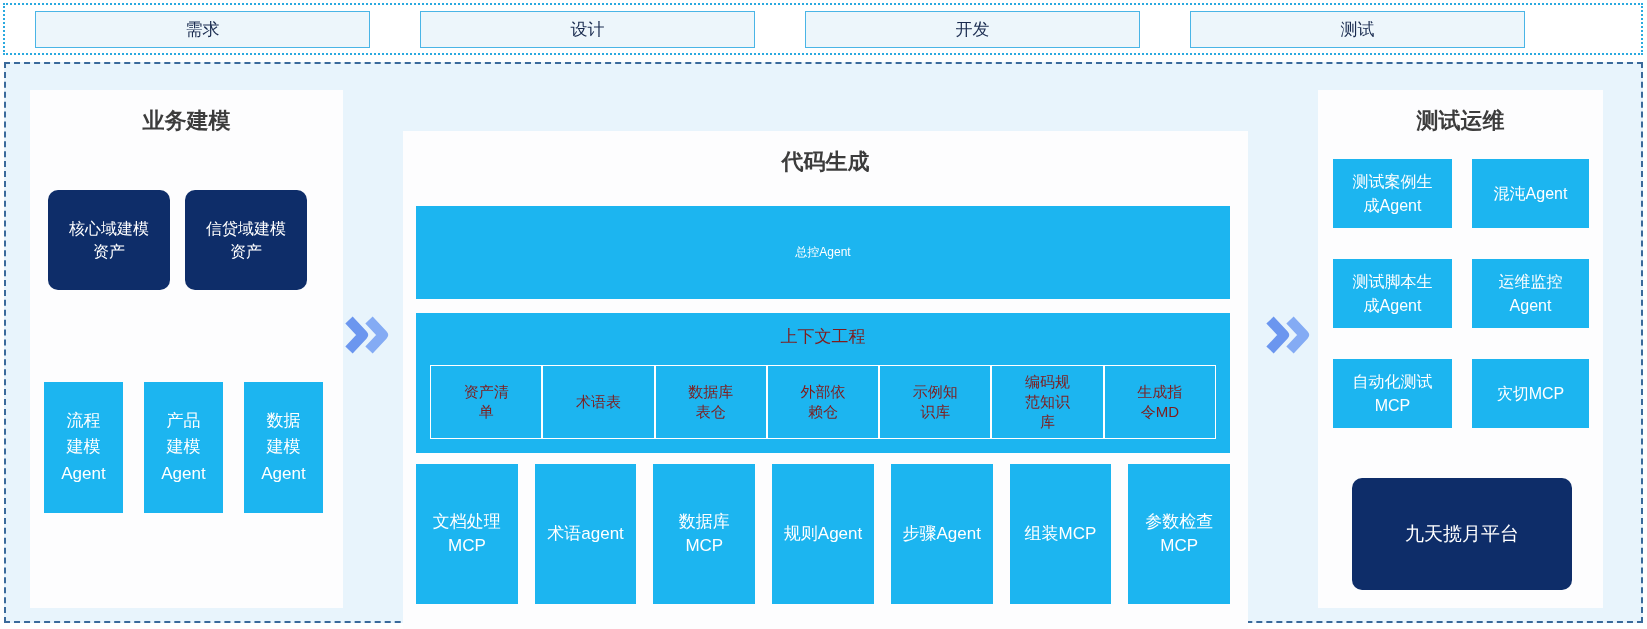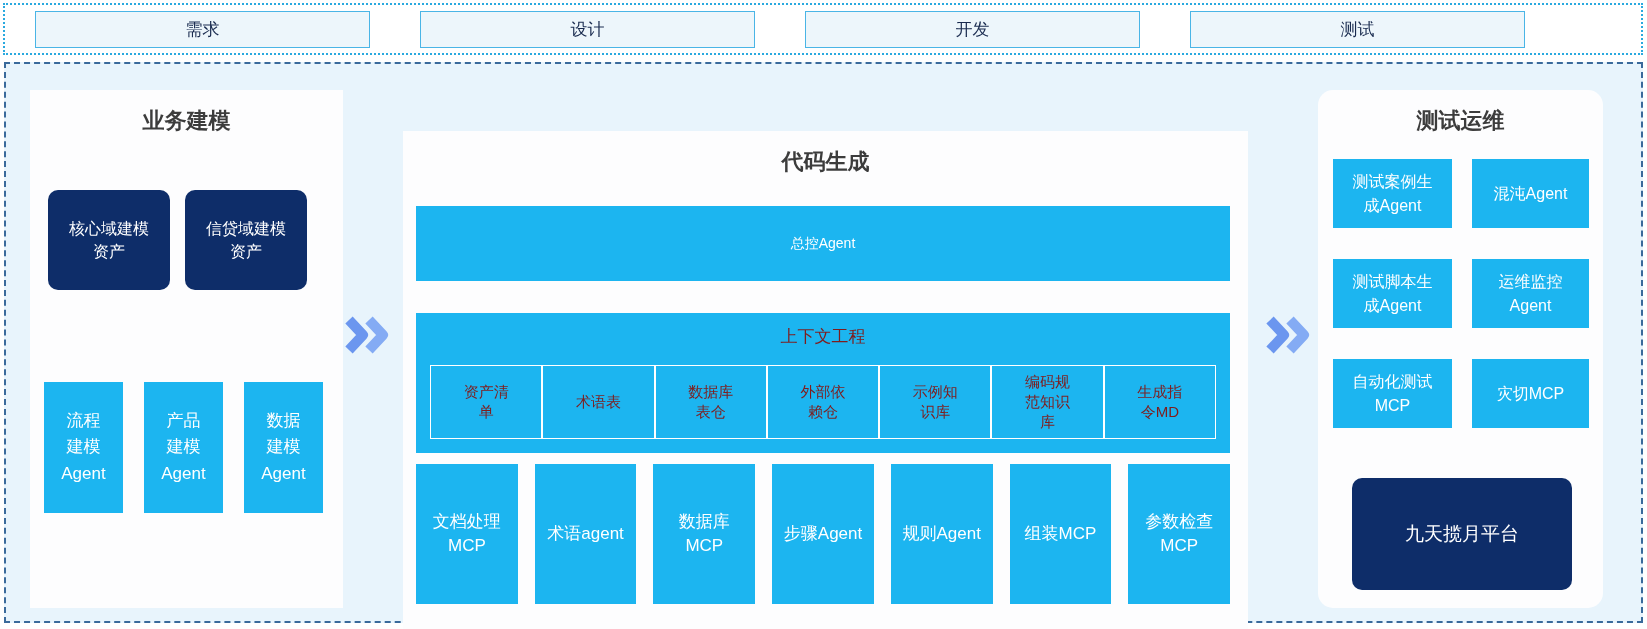--- a/index.html
+++ b/index.html
@@ -14,38 +14,38 @@
     display:flex; align-items:center; justify-content:center;
     font-size:17px; color:#182a4e; }
 
   
   .main { position:absolute; left:4px; top:62px; width:1639px; height:561px;
     border:2px dashed #3a6a9b; background:#e8f4fc; }
 
   .panel { position:absolute; top:26px; height:518px; background:#fdfdfe; }
   .panel-left   { left:24px;   width:313px; }
   .panel-middle { left:397px;  width:845px;margin-top:41px; }
-  .panel-right  { left:1312px; width:285px;border-radius:15px; }
+  .panel-right  { left:1312px; width:285px; }
   .panel-title { text-align:center; font-size:22px; font-weight:bold; color:#3c3c3c;
     padding-top:16px; }
 
   .cyan  { background:#1cb5f0; color:#ffffff; }
   .navy  { background:#0e2d69; color:#ffffff; }
   .cbox  { display:flex; align-items:center; justify-content:center;
     text-align:center; white-space:pre-line; }
 
   
   .asset-row { position:absolute; top:100px; left:18px; display:flex; gap:15px; }
   .asset-box { width:122px; height:100px; border-radius:10px; font-size:16px; line-height:1.45; }
   .agent-row { position:absolute; top:292px; left:14px; display:flex; gap:21px; }
   .agent-box { width:79px; height:131px; font-size:17px; line-height:1.55; }
 
   
-  .master-bar { position:absolute; left:13px; right:18px; top:75px; height:75px;
-    font-size:14px; }
+  .master-bar { position:absolute; left:13px; right:18px; top:75px; height:93px;
+    font-size:12px; }
   .context-box { position:absolute; left:13px; right:18px; top:182px; height:140px;
     background:#1cb5f0; color:#7f1d1d; }
   .context-title { text-align:center; font-size:17px; padding-top:12px; }
   .context-items { position:absolute; left:14px; right:14px; top:52px; bottom:14px;
     display:flex; }
   .context-item { flex:1; border:1px solid #ffffff; font-size:15px; line-height:1.35; }
   .tools-row { position:absolute; left:13px; right:18px; top:333px; height:140px;
     display:flex; gap:17px; }
   .tool-box { flex:1; font-size:17px; line-height:1.4; }
 
@@ -122,22 +122,22 @@
         <div class="cbox context-item">生成指
 令MD</div>
       </div>
     </div>
     <div class="tools-row">
       <div class="cbox cyan tool-box">文档处理
 MCP</div>
       <div class="cbox cyan tool-box">术语agent</div>
       <div class="cbox cyan tool-box">数据库
 MCP</div>
+      <div class="cbox cyan tool-box">规则Agent</div>
       <div class="cbox cyan tool-box">步骤Agent</div>
-      <div class="cbox cyan tool-box">规则Agent</div>
       <div class="cbox cyan tool-box">组装MCP</div>
       <div class="cbox cyan tool-box">参数检查
 MCP</div>
     </div>
   </section>
 
   <div class="arrow arrow-2">
     <svg width="46" height="38" viewBox="0 0 46 38">
       <path d="M5 4 L19 19 L5 34" fill="none" stroke="#6b96ef" stroke-width="10" stroke-linejoin="round"></path>
       <path d="M25 4 L39 19 L25 34" fill="none" stroke="#84abf4" stroke-width="10" stroke-linejoin="round"></path>

